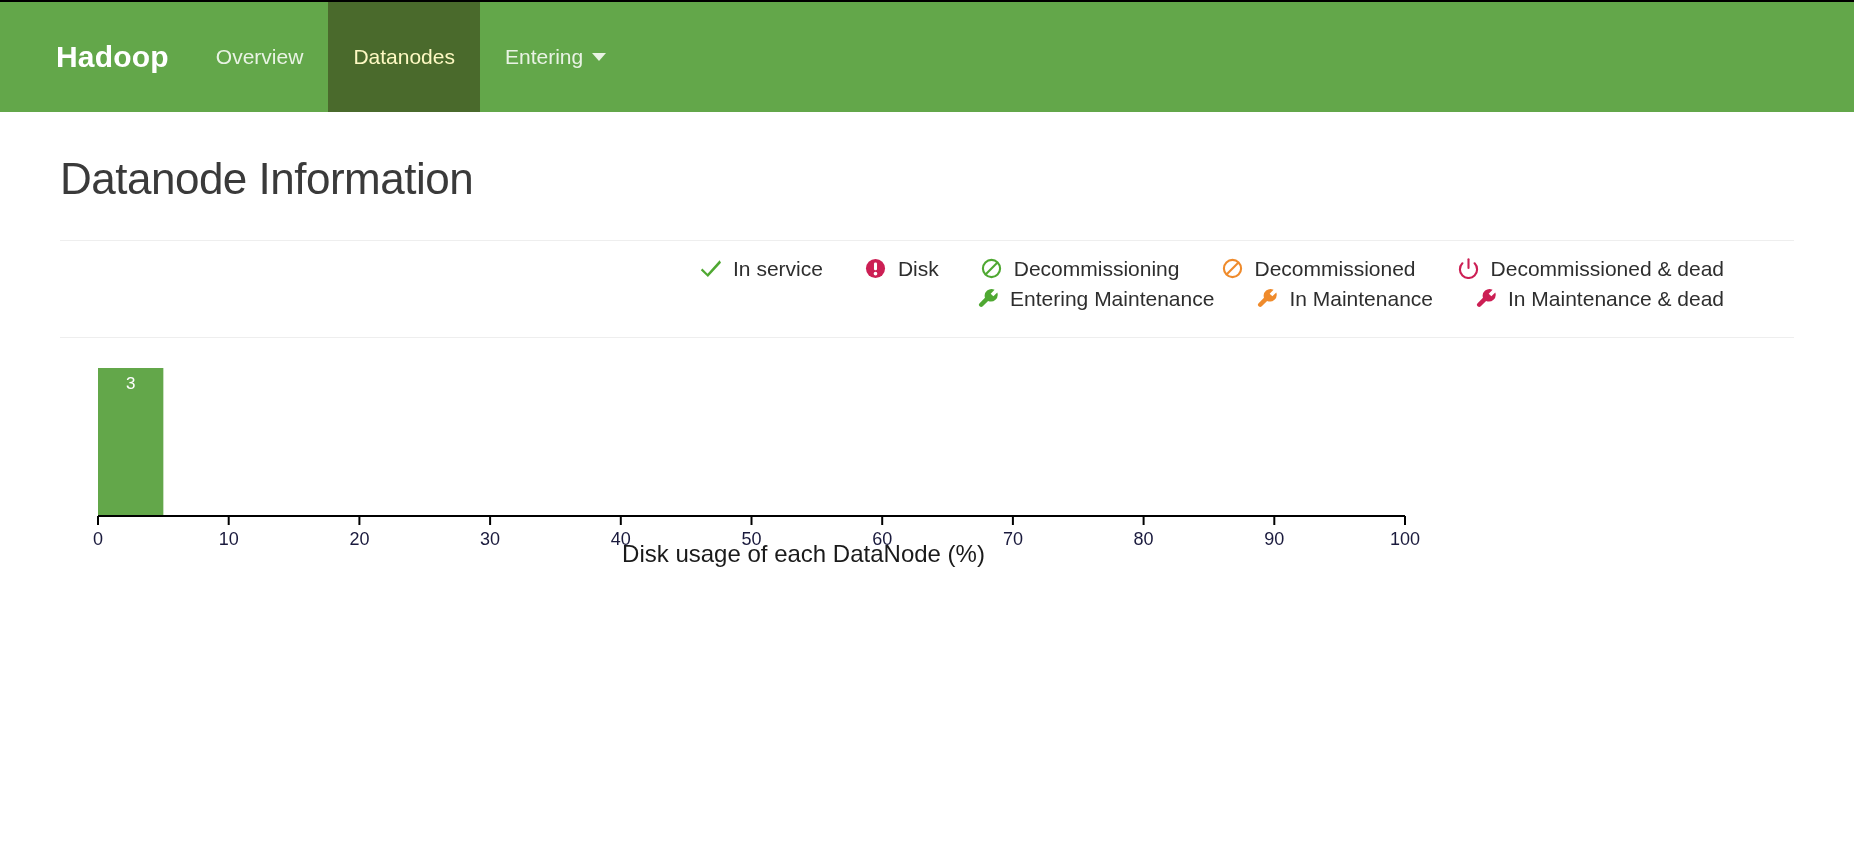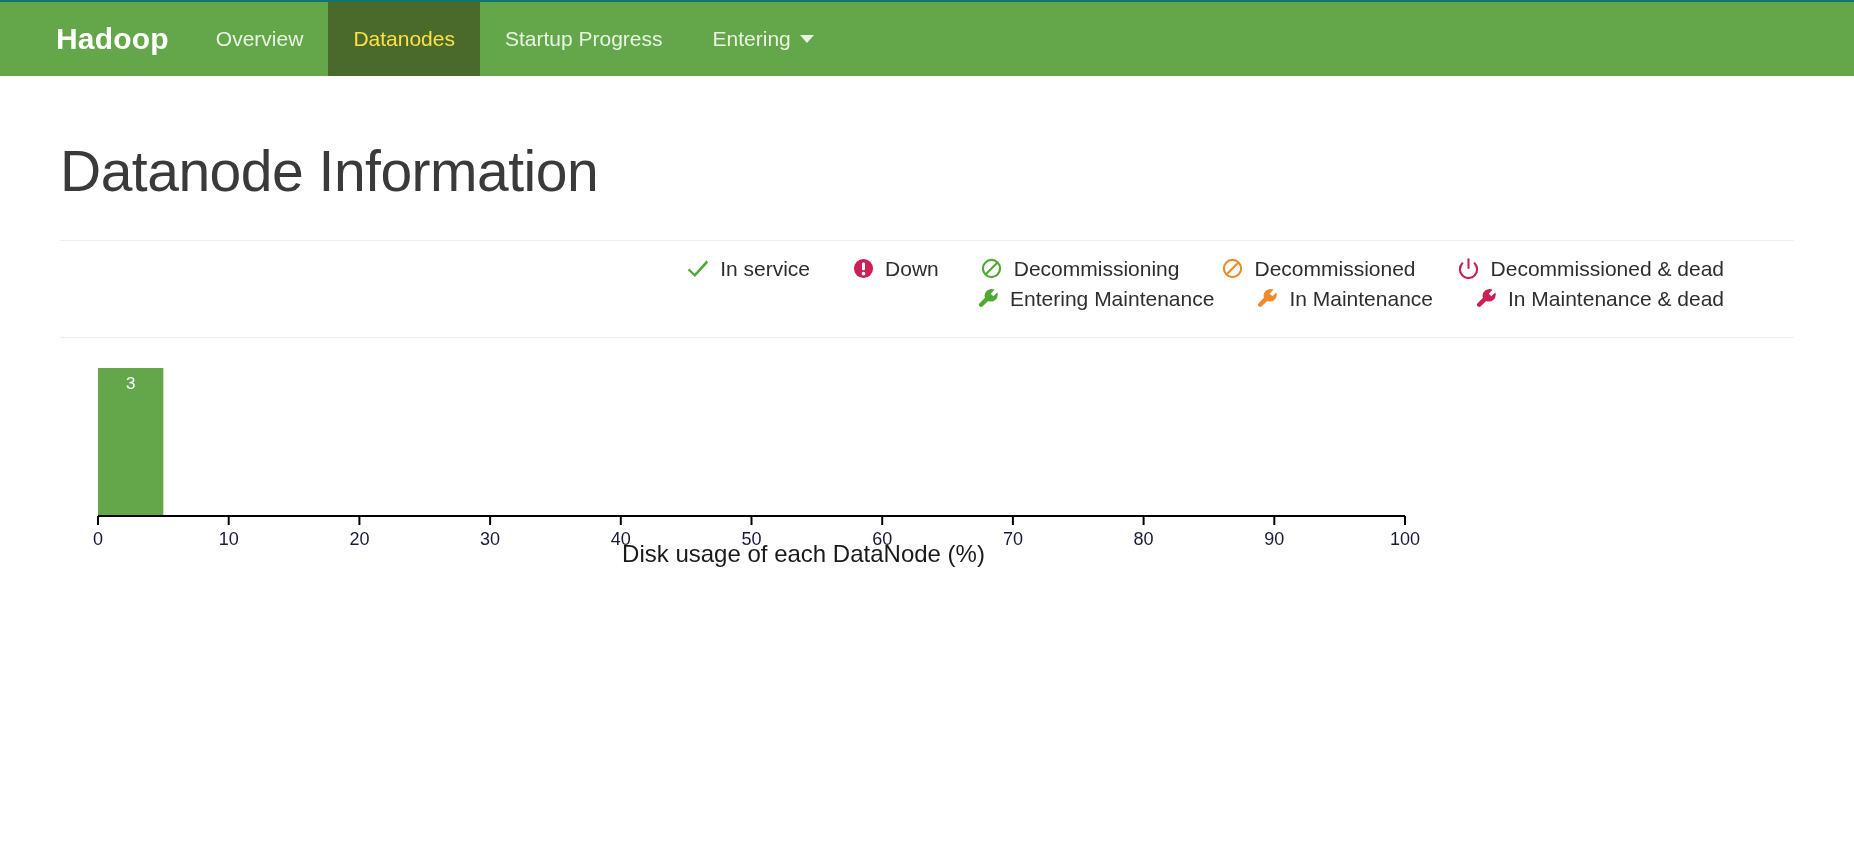--- a/index.html
+++ b/index.html
@@ -11,25 +11,25 @@
     width: 1854px;
     height: 860px;
     font-family: "Liberation Sans", sans-serif;
     color: #333333;
     overflow: hidden;
     position: relative;
   }
 
   
   .navbar {
-    height: 76px;
+    height: 112px;
     background: #63a74a;
     display: flex;
     align-items: stretch;
-    border-top: 2px solid #0f766e;
+    border-top: 2px solid #000000;
     box-sizing: border-box;
   }
   .brand {
     display: flex;
     align-items: center;
     padding: 0 22px 0 56px;
     color: #ffffff;
     font-size: 30px;
     font-weight: bold;
     letter-spacing: 0.2px;
@@ -47,41 +47,41 @@
     display: flex;
     align-items: center;
     padding: 16px 25px;
     color: #e9f3e4;
     font-size: 21px;
     white-space: nowrap;
     cursor: pointer;
   }
   .nav-item.active {
     background: #4a6a2c;
-    color: #fde047;
+    color: #fef9c3;
   }
   .caret {
     display: inline-block;
     width: 0;
     height: 0;
     margin-left: 9px;
     border-left: 7px solid transparent;
     border-right: 7px solid transparent;
     border-top: 8px solid #e9f3e4;
   }
 
   
   .container {
     padding: 0 60px;
   }
   .page-title {
-    font-size: 57px;
+    font-size: 44px;
     font-weight: normal;
     color: #3a3a3a;
-    margin: 62px 0 0 0;
+    margin: 42px 0 0 0;
     letter-spacing: -0.5px;
   }
   hr.rule {
     border: 0;
     border-top: 1px solid #eeeeee;
     margin: 36px 0 0 0;
   }
 
   
   .legend {
@@ -139,23 +139,20 @@
 <div class="navbar">
   <a class="brand" href="#">Hadoop</a>
   <ul class="nav-items">
     <li class="nav-item">
       <span>Overview</span>
     </li>
     <li class="nav-item active">
       <span>Datanodes</span>
     </li>
     <li class="nav-item">
-      <span>Startup Progress</span>
-    </li>
-    <li class="nav-item">
       <span>Entering</span>
       <span class="caret"></span>
     </li>
   </ul>
 </div>
 
 <div class="container">
 
   <h1 class="page-title">Datanode Information</h1>
   <hr class="rule">
@@ -173,21 +170,21 @@
       </div>
 
       <div class="legend-entry">
         <span class="lg-icon">
           <svg width="21" height="21" viewBox="0 0 22 22">
             <circle cx="11" cy="11" r="10" fill="#cc1f54"></circle>
             <rect x="9.4" y="4.6" width="3.2" height="8.2" rx="1.4" fill="#ffffff"></rect>
             <circle cx="11" cy="16.4" r="1.9" fill="#ffffff"></circle>
           </svg>
         </span>
-        <span>Down</span>
+        <span>Disk</span>
       </div>
 
       <div class="legend-entry">
         <span class="lg-icon">
           <svg width="21" height="21" viewBox="0 0 22 22">
             <circle cx="11" cy="11" r="9" fill="none" stroke="#4fa832" stroke-width="2.2"></circle>
             <line x1="4.5" y1="17.5" x2="17.5" y2="4.5" stroke="#4fa832" stroke-width="2.2"></line>
           </svg>
         </span>
         <span>Decommissioning</span>

